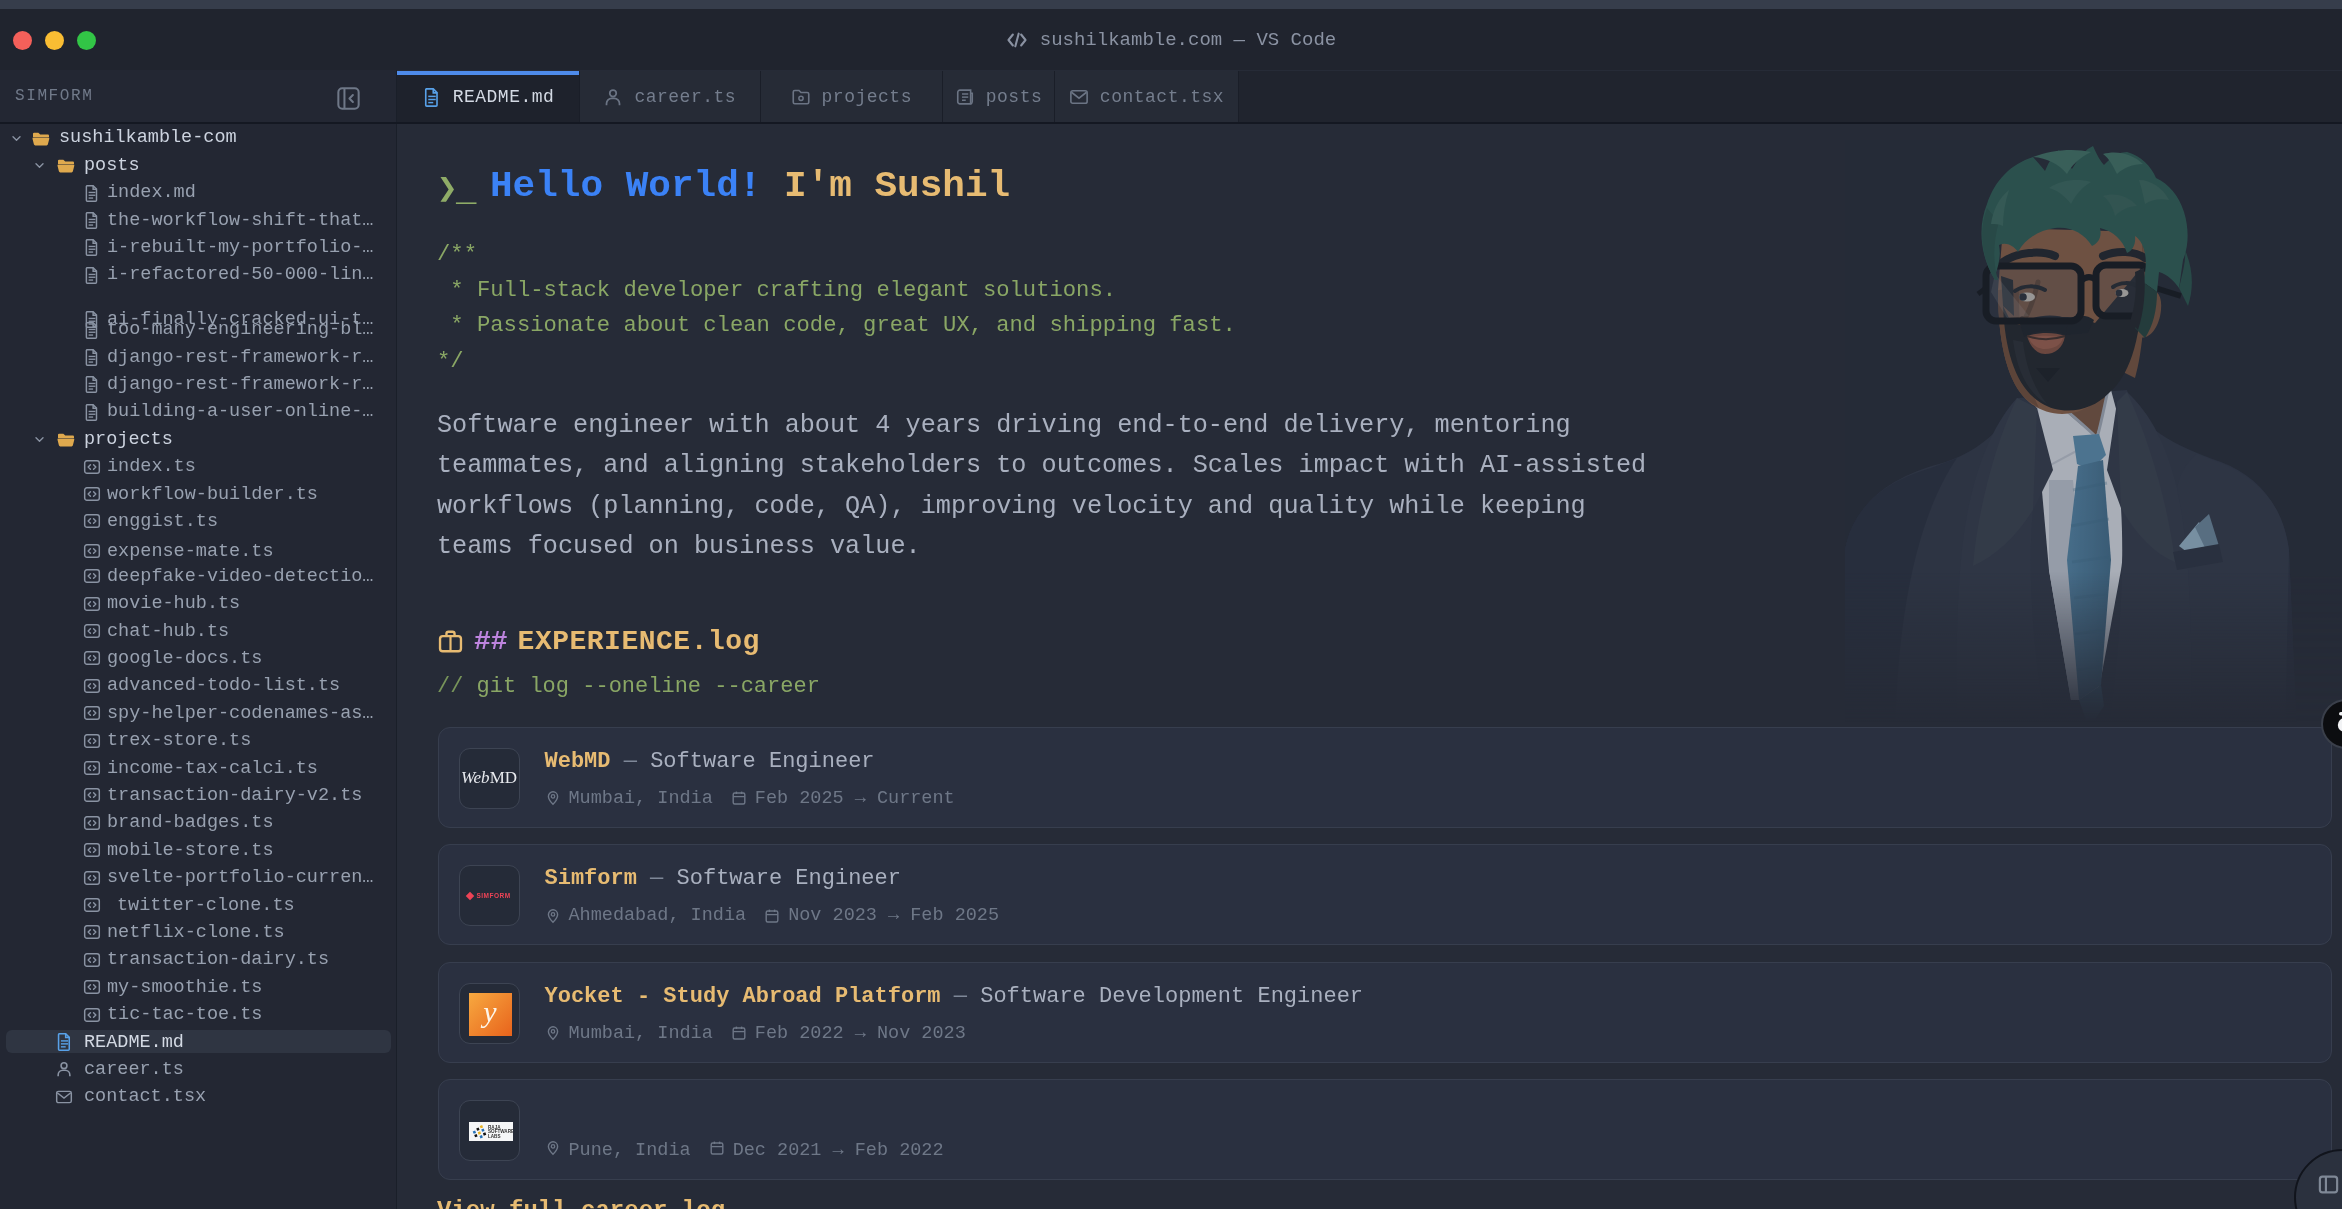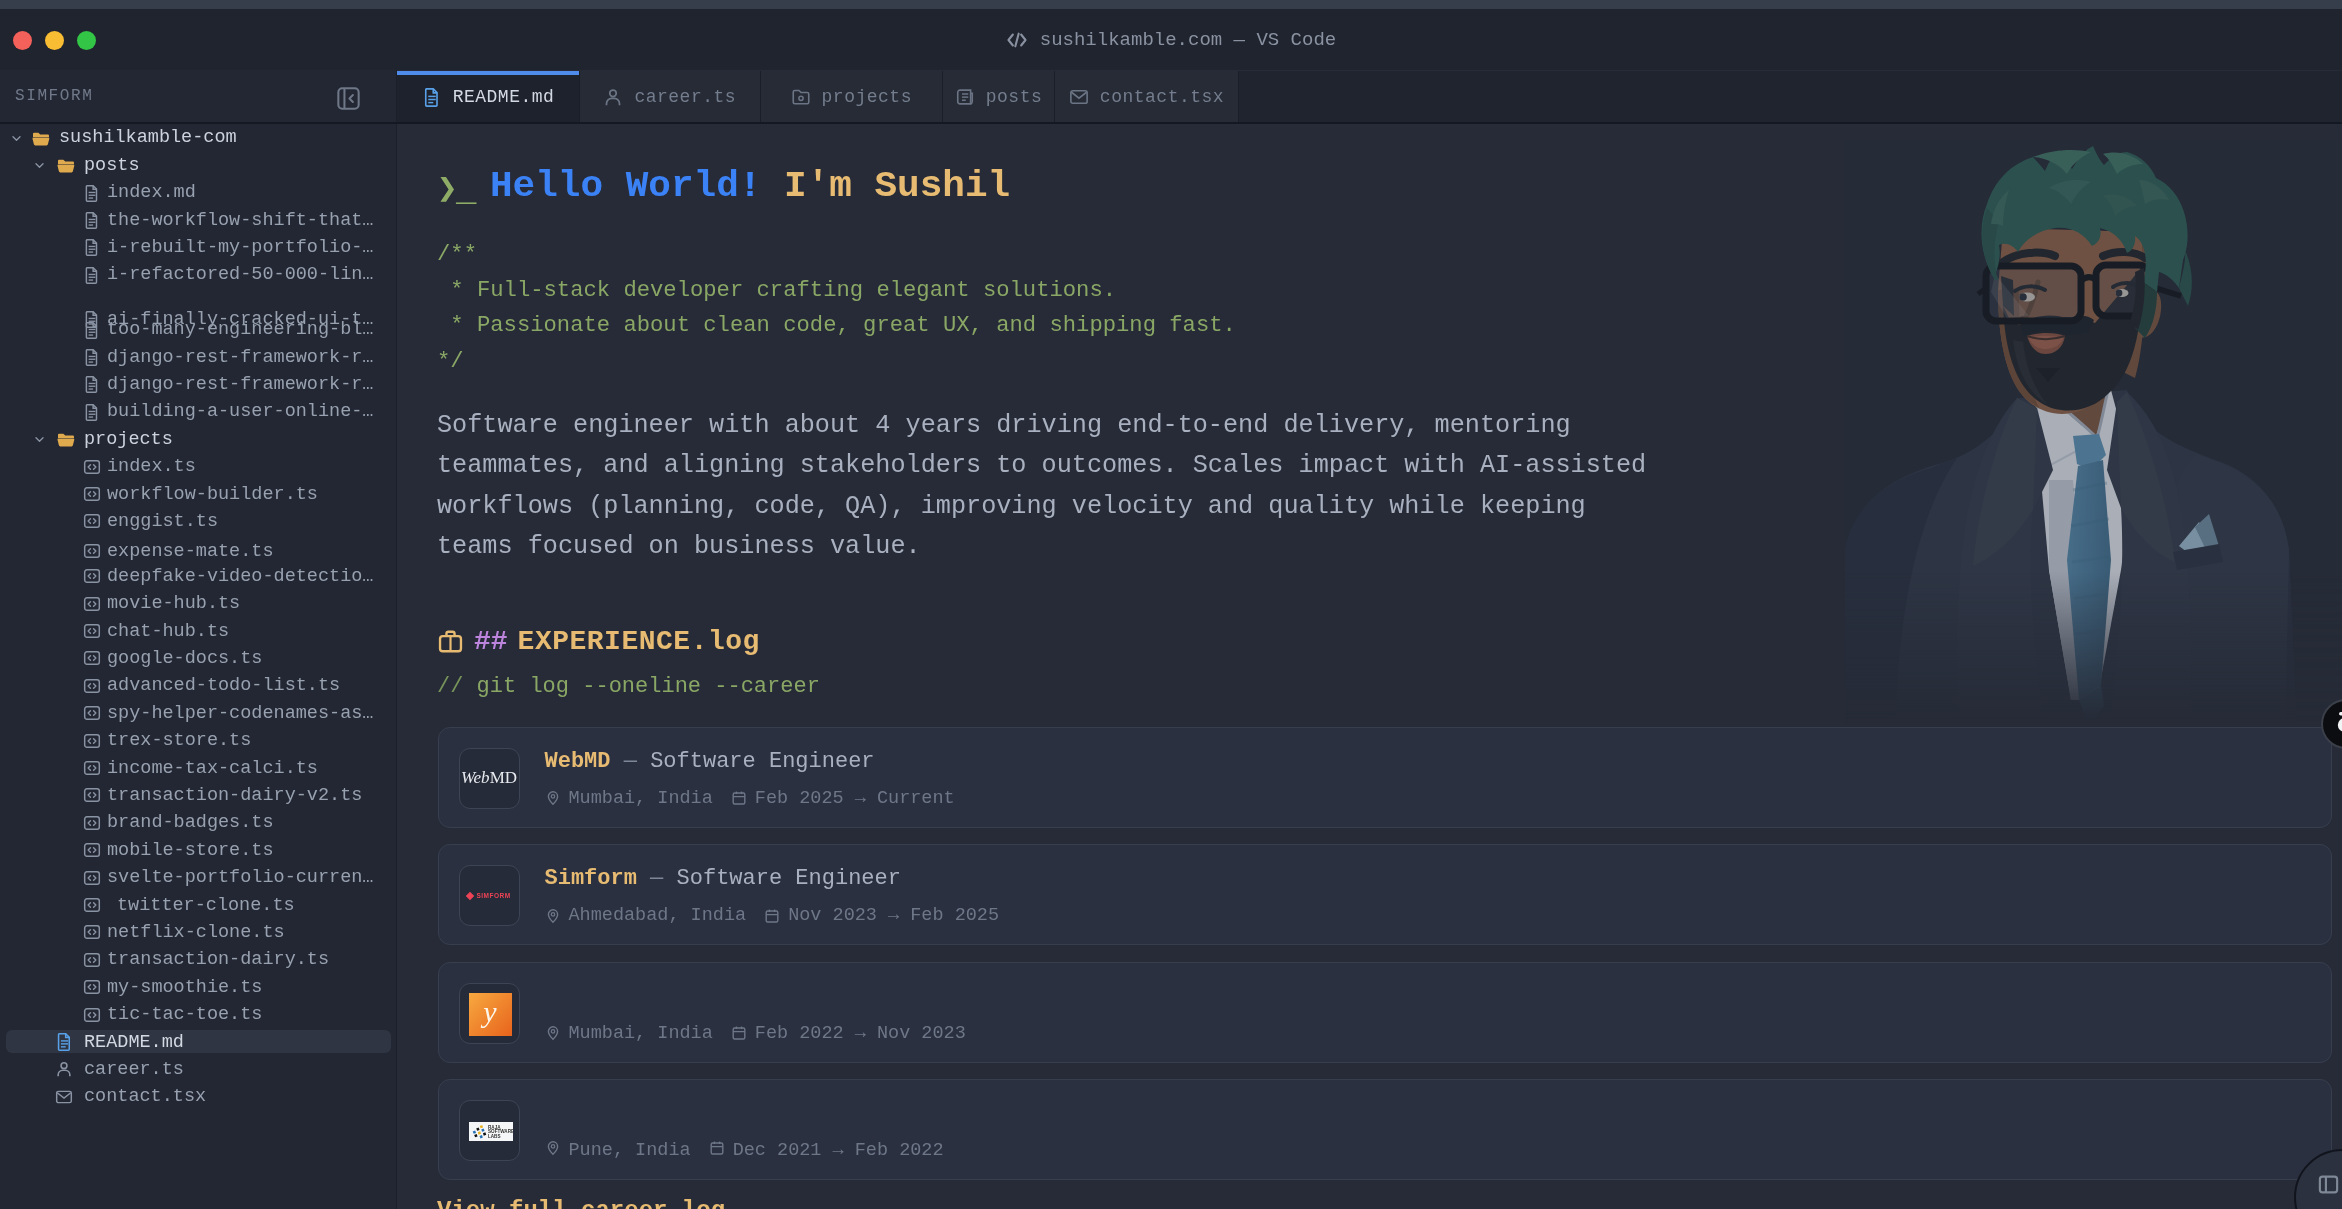--- a/index.html
+++ b/index.html
@@ -640,20 +640,21 @@
       </span>
       <span>Nov 2023 → Feb 2025</span>
   </div>
 </div>
 <div class="card" style="top:961.5px">
   <div class="tile">
       <div style="position:absolute;left:9px;top:9px;width:43px;height:43px;background:linear-gradient(135deg,#f7a940,#e8631c);display:flex;align-items:center;justify-content:center;">
         <span style="font:italic 30px 'Liberation Serif', serif;color:#fdf6ea;transform:translateY(-2px)">y</span>
       </div>
     </div>
+  <div style="position:absolute;left:106px;top:21px;font:bold 22px 'Liberation Mono', monospace;color:#e7bb72">Yocket - Study Abroad Platform<span style="font-weight:normal;color:#7e8798"> — </span><span style="font-weight:normal;color:#a9b0bf">Software Development Engineer</span></div>
   <div style="position:absolute;left:106px;top:60px;display:flex;align-items:center;gap:8px;font:18.5px 'Liberation Mono', monospace;color:#6e7787">
     <span style="display:flex">
         <svg width="16" height="16" viewBox="0 0 16 16">
           <path d="M8 1.8 a4.6 4.6 0 0 1 4.6 4.6 c0 3.2 -3.4 6.6 -4.6 7.8 C6.8 13 3.4 9.6 3.4 6.4 A4.6 4.6 0 0 1 8 1.8 z" fill="none" stroke="#6e7787" stroke-width="1.4"></path>
           <circle cx="8" cy="6.4" r="1.7" fill="none" stroke="#6e7787" stroke-width="1.3"></circle>
         </svg>
       </span>
       <span>Mumbai, India</span>
     <span style="width:2px"></span>
     <span style="display:flex">

